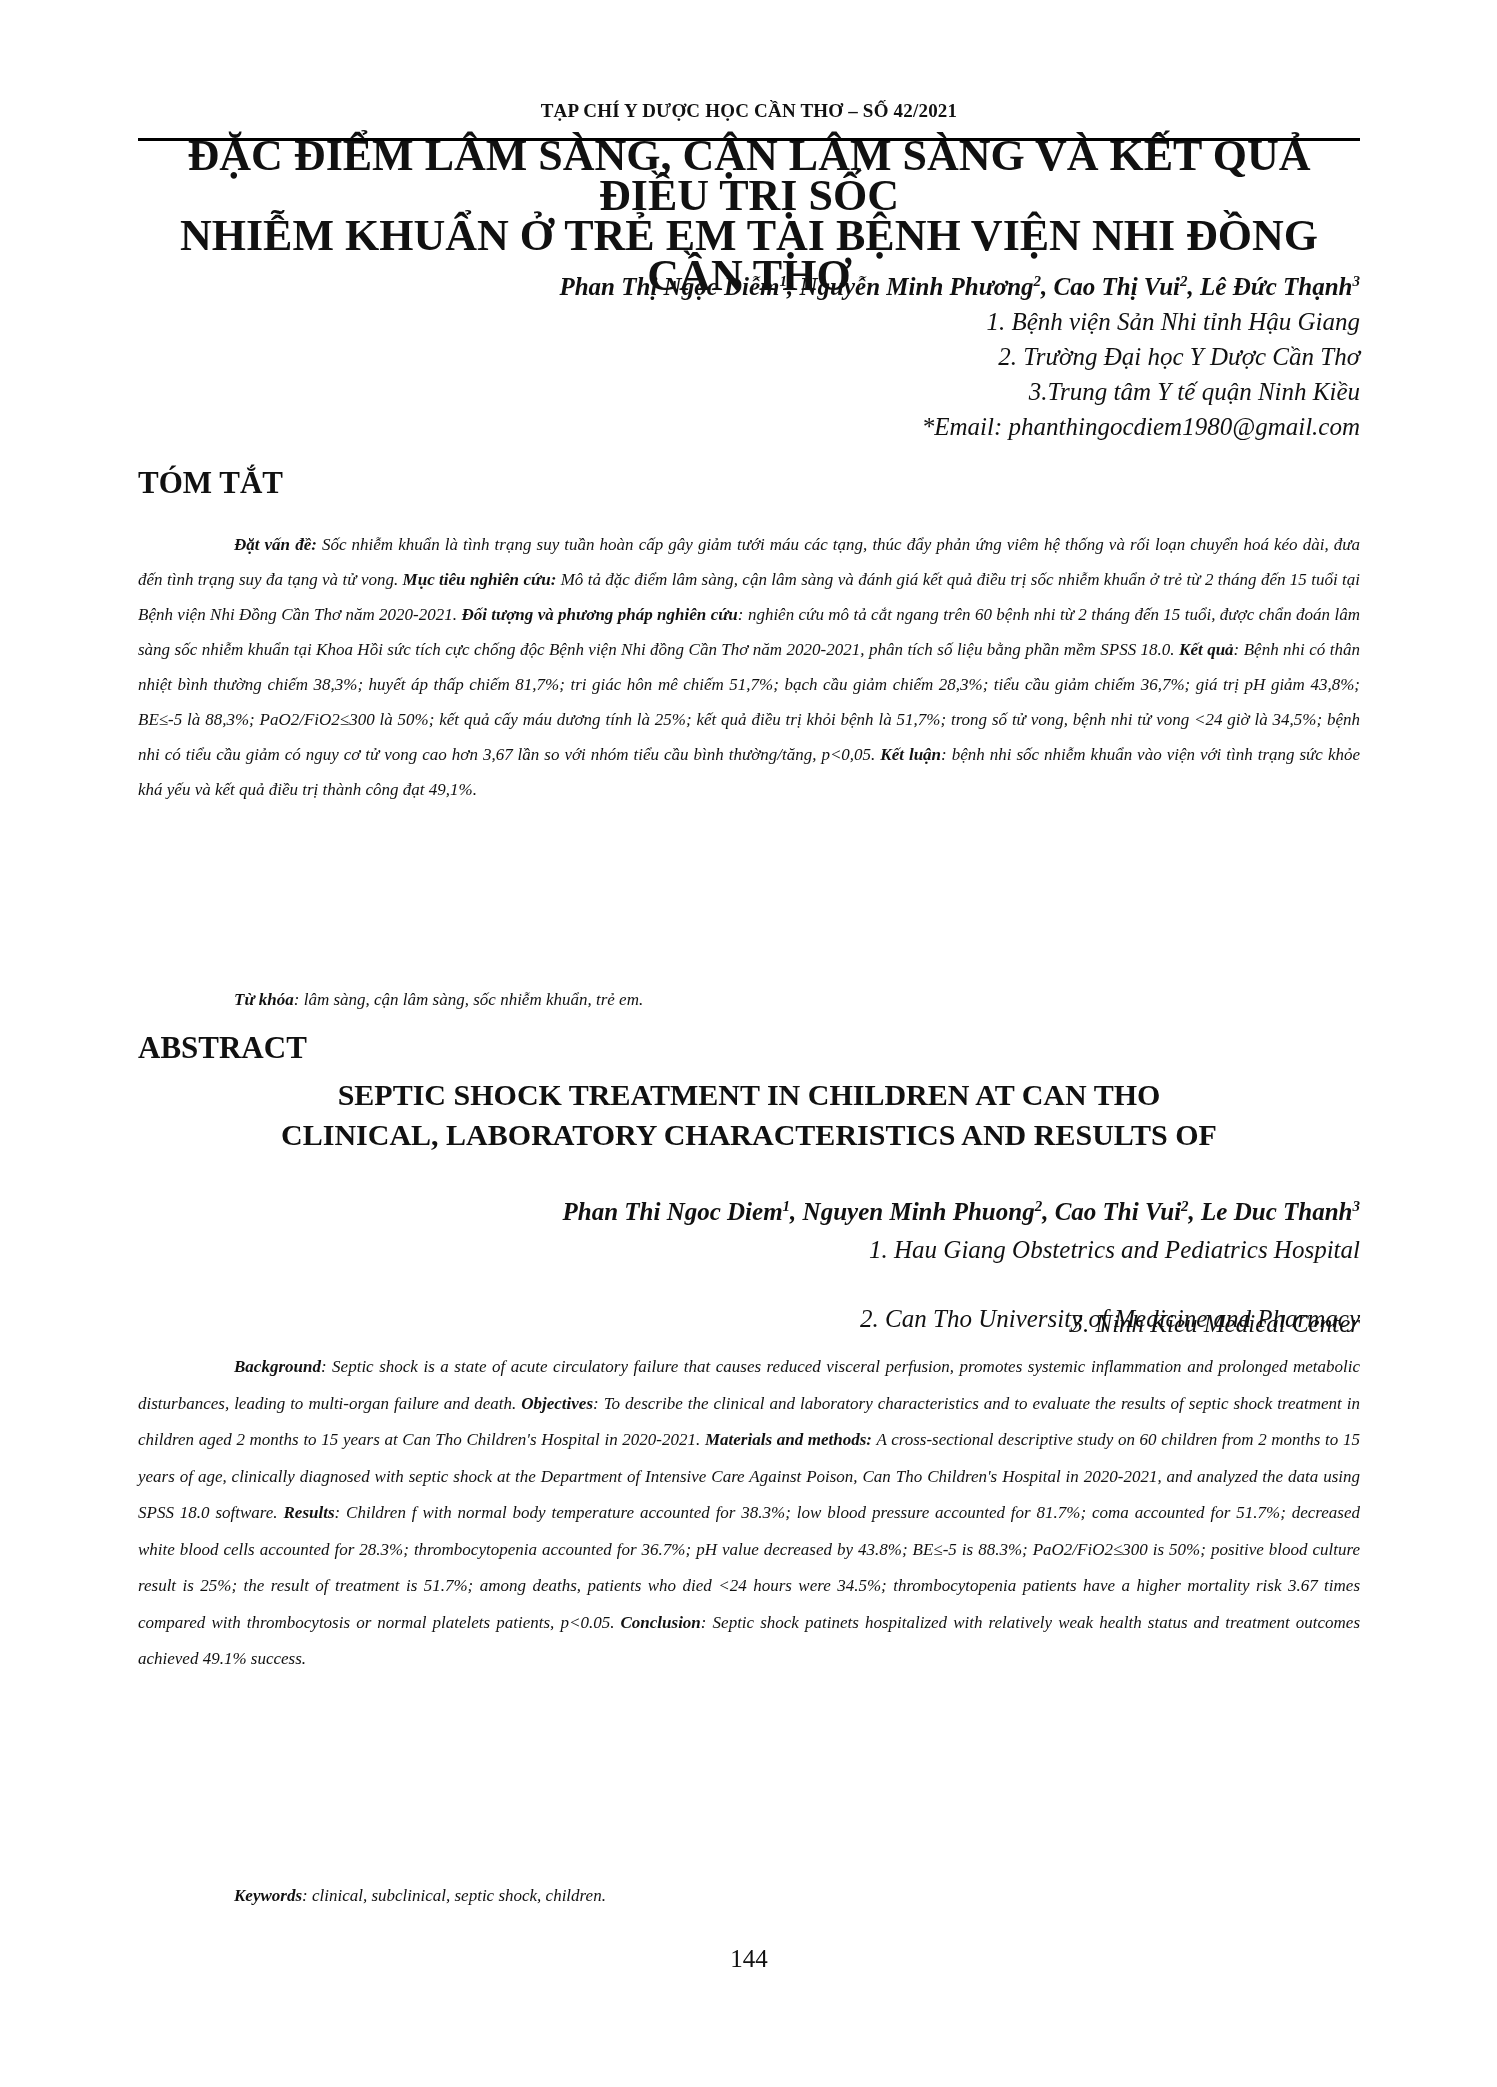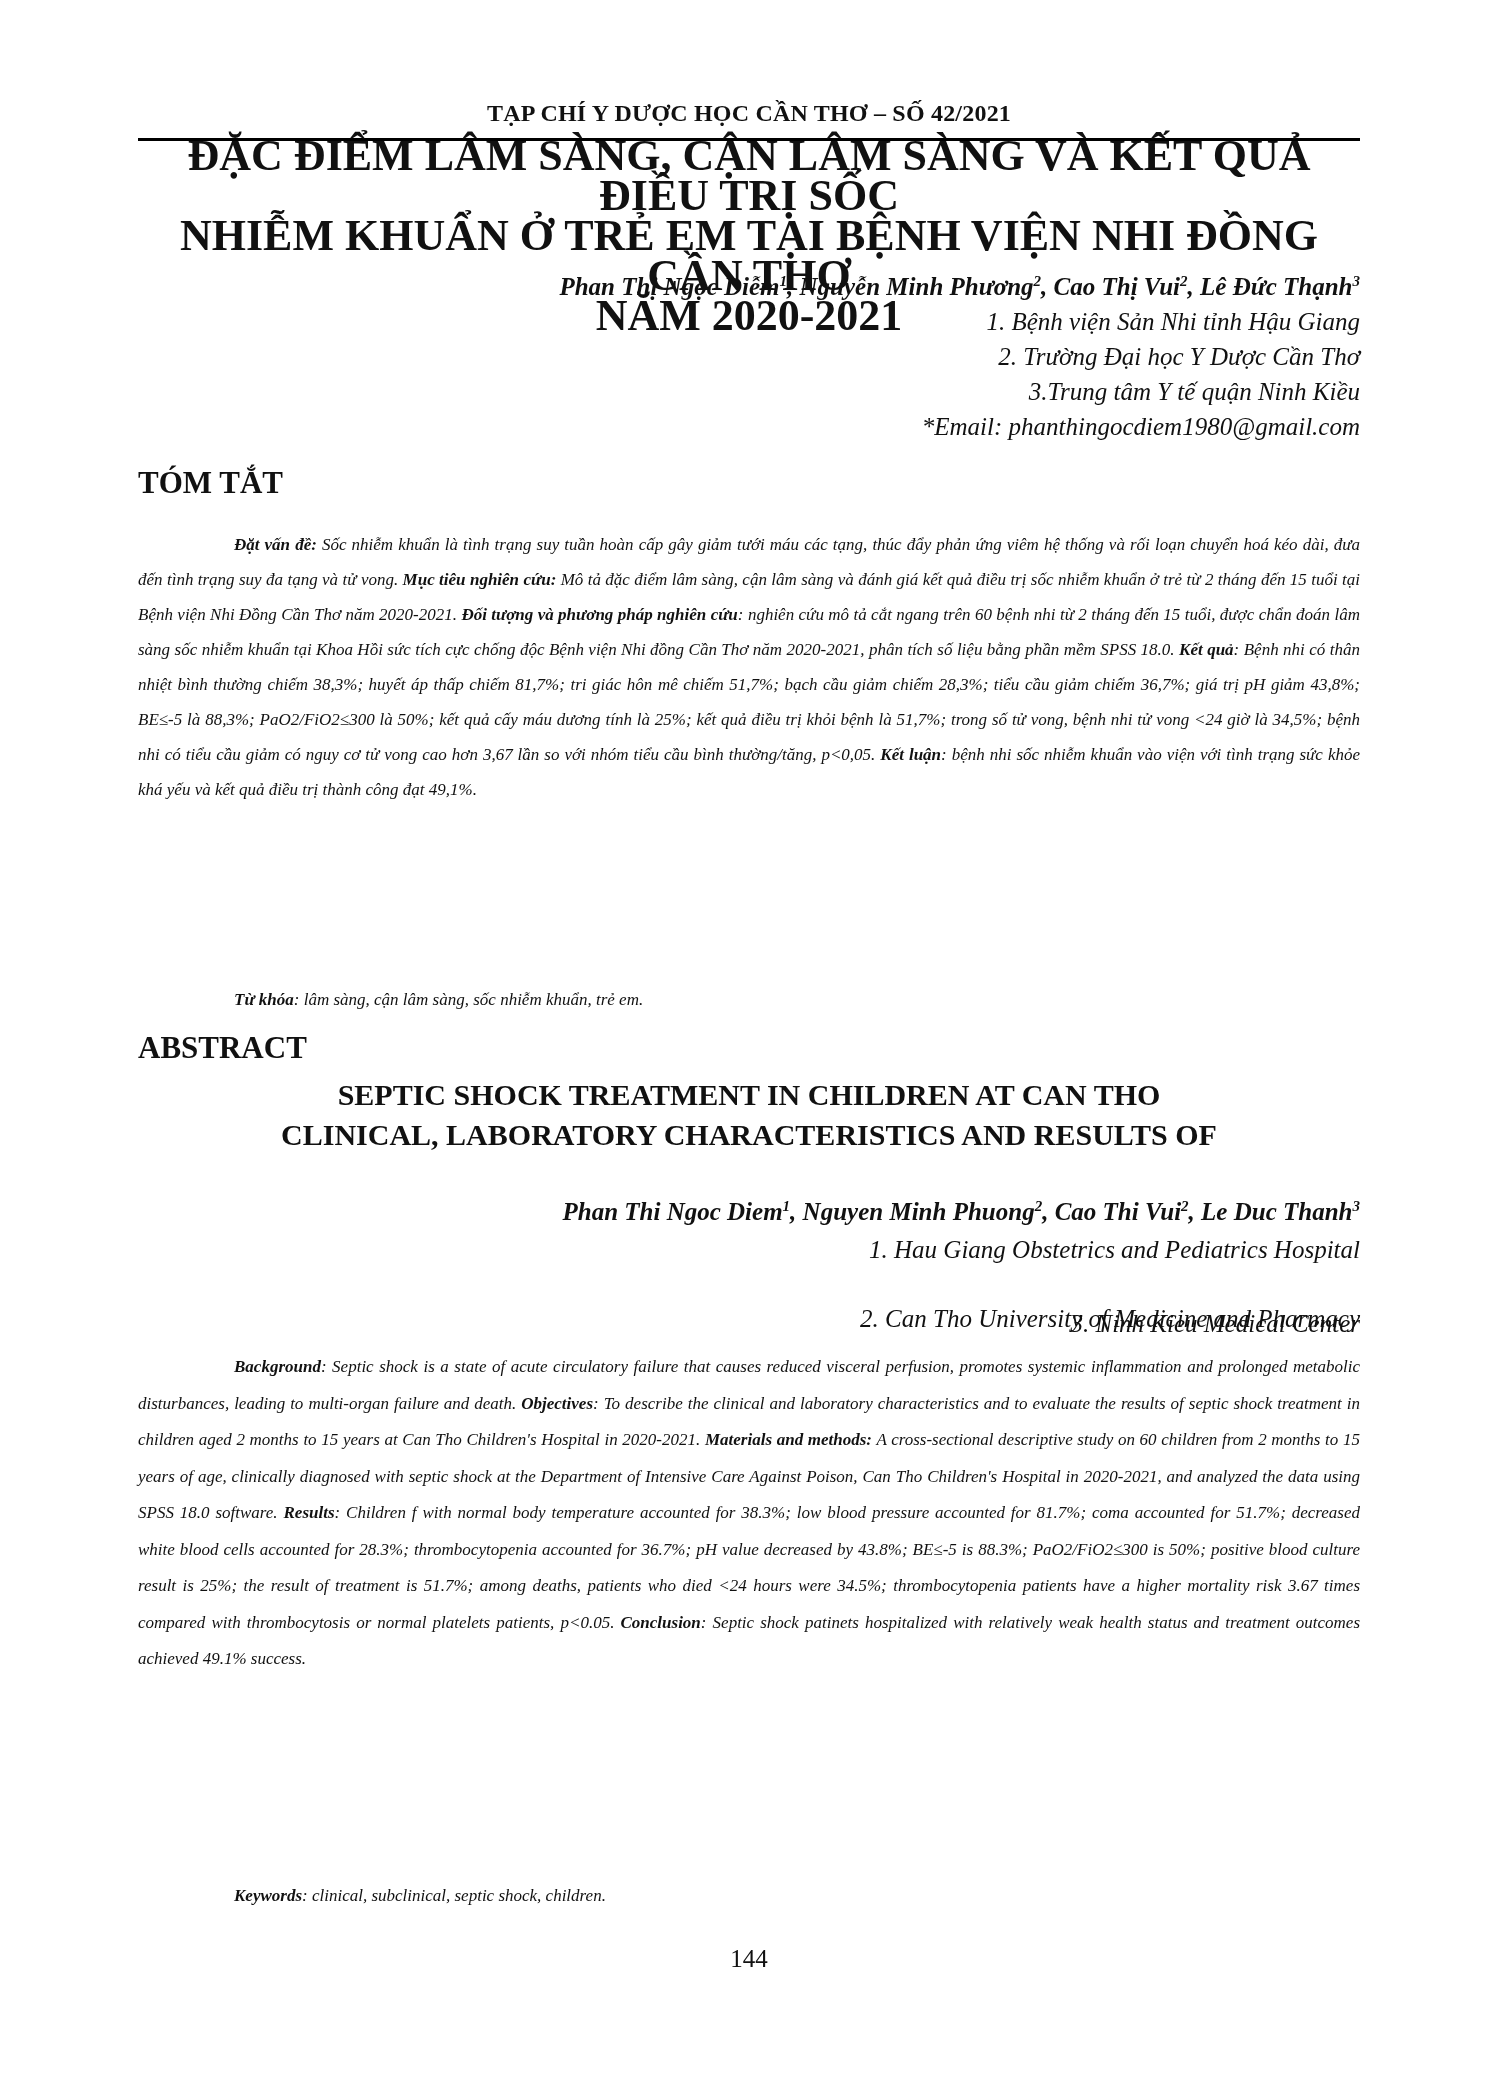--- a/index.html
+++ b/index.html
@@ -6,21 +6,21 @@
     body {
       width: 1497px; height: 2087px; position: relative; overflow: hidden;
       font-family: "Liberation Serif", "DejaVu Serif", serif;
       color: #111111;
     }
     .page {
       position: absolute; left: 138px; top: 0; width: 1222px;
     }
     .journal-header {
       position: absolute; left: 0; top: 100px; width: 1222px;
-      text-align: center; font-weight: bold; font-size: 24px; letter-spacing: 0.2px;
+      text-align: center; font-weight: bold; font-size: 19px; letter-spacing: 0.2px;
     }
     .header-rule {
       position: absolute; left: 0; top: 138px; width: 1222px; height: 3px; background: #000;
     }
     .vn-title {
       position: absolute; left: 0; top: 136px; width: 1222px;
       text-align: center; font-weight: bold; font-size: 44px; line-height: 40px;
     }
     .authors {
       position: absolute; right: 0; top: 273px; text-align: right;
@@ -54,21 +54,20 @@
 <body>
 
 <div class="page">
 
   <div class="journal-header">TẠP CHÍ Y DƯỢC HỌC CẦN THƠ – SỐ 42/2021</div>
   <div class="header-rule"></div>
 
   <div class="vn-title">
     <div>ĐẶC ĐIỂM LÂM SÀNG, CẬN LÂM SÀNG VÀ KẾT QUẢ ĐIỀU TRỊ SỐC</div>
     <div>NHIỄM KHUẨN Ở TRẺ EM TẠI BỆNH VIỆN NHI ĐỒNG CẦN THƠ</div>
-    <div>NĂM 2020-2021</div>
   </div>
 
   <div class="authors" style="top:273px;">
     <span><span>Phan Thị Ngọc Diễm</span><sup>1</sup></span>,
     <span><span>Nguyễn Minh Phương</span><sup>2</sup></span>,
     <span><span>Cao Thị Vui</span><sup>2</sup></span>,
     <span><span>Lê Đức Thạnh</span><sup>3</sup></span>
   </div>
 
   <div class="affil" style="top:308px;">1. Bệnh viện Sản Nhi tỉnh Hậu Giang</div>

